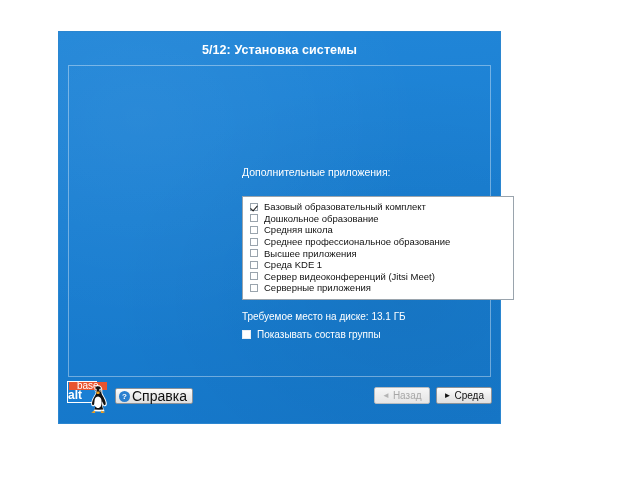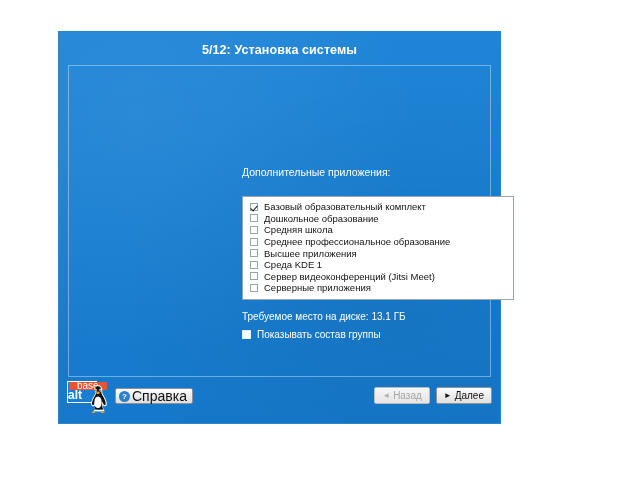--- a/index.html
+++ b/index.html
@@ -349,18 +349,18 @@
       <span id="help-label">Справка</span>
     </div>
 
     <div id="nav-buttons">
       <div class="nav-btn disabled">
         <span class="nav-arrow">◄</span>
         <span>Назад</span>
       </div>
       <div class="nav-btn">
         <span class="nav-arrow">►</span>
-        <span>Далее</span>
+        <span>Среда</span>
       </div>
     </div>
 
   </div>
 </div>
 
 </body></html>

